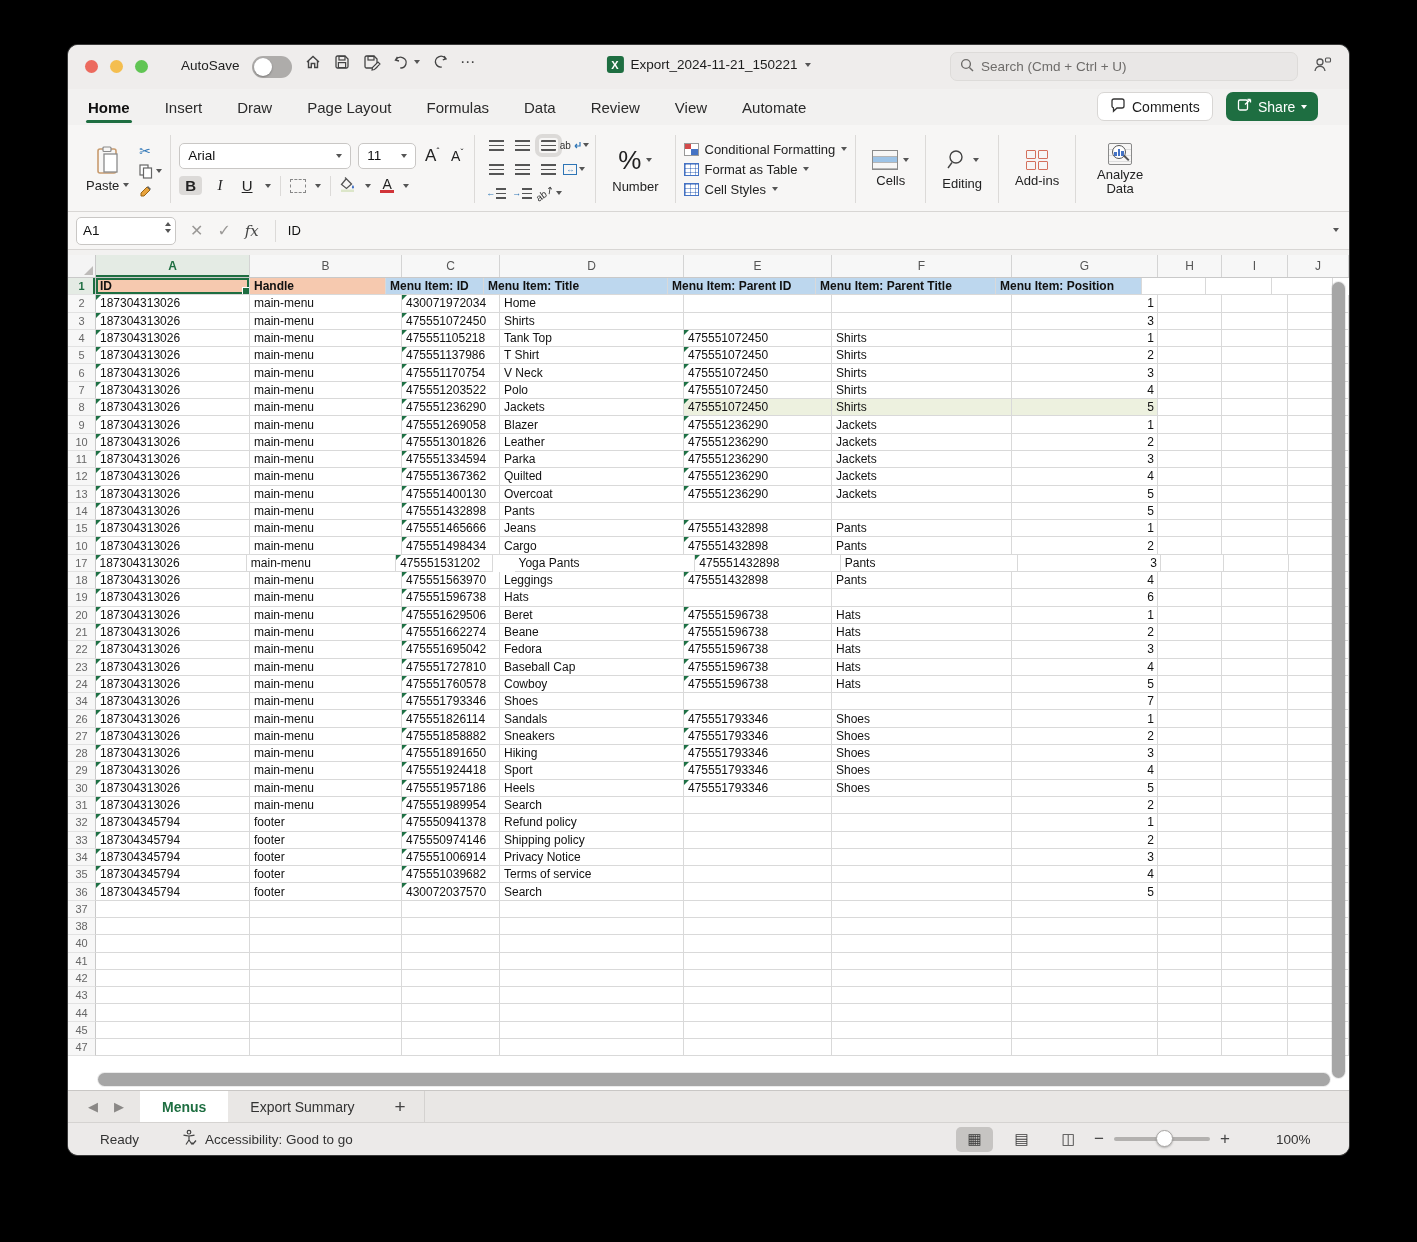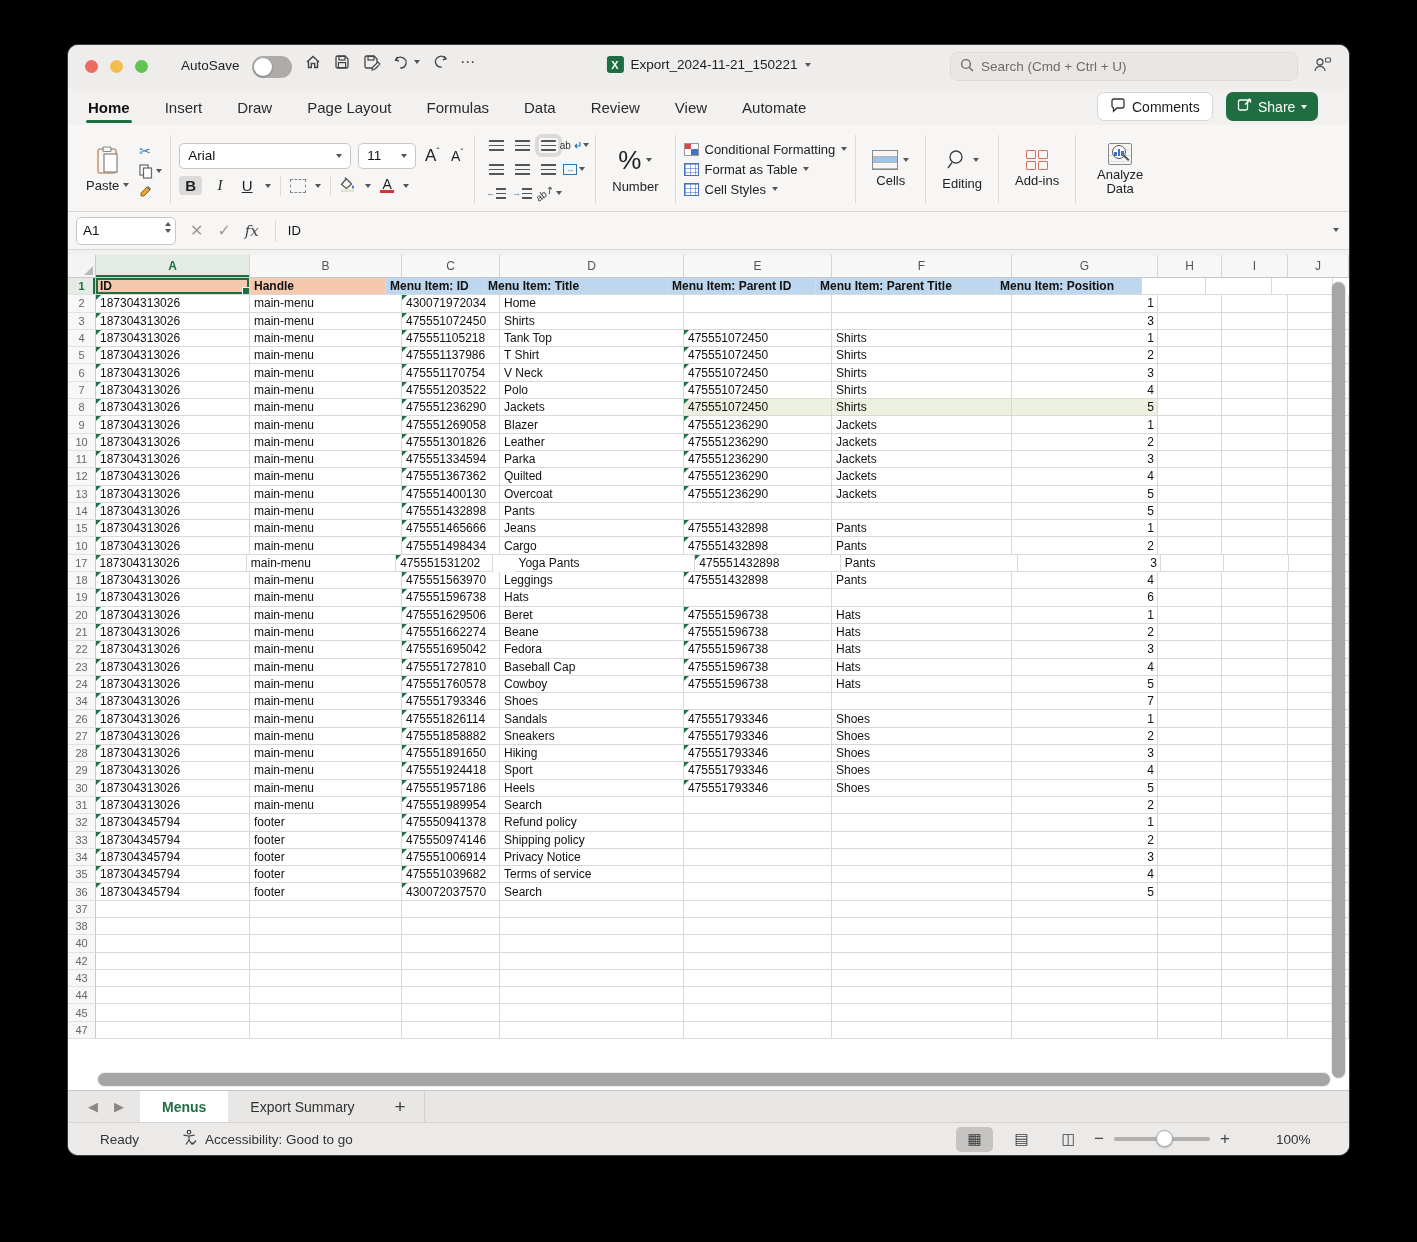--- a/index.html
+++ b/index.html
@@ -935,20 +935,33 @@
           <div class="cell" style="width: 98px;"></div>
           <div class="cell" style="width: 184px;"></div>
           <div class="cell" style="width: 148px;"></div>
           <div class="cell" style="width: 180px;"></div>
           <div class="cell" style="width: 146px;"></div>
           <div class="cell" style="width: 64px;"></div>
           <div class="cell" style="width: 66px;"></div>
           <div class="cell" style="width: 61px;"></div>
         </div>
         <div class="grow">
+          <div class="rowh">41</div>
+          <div class="cell" style="width: 154px;"></div>
+          <div class="cell" style="width: 152px;"></div>
+          <div class="cell" style="width: 98px;"></div>
+          <div class="cell" style="width: 184px;"></div>
+          <div class="cell" style="width: 148px;"></div>
+          <div class="cell" style="width: 180px;"></div>
+          <div class="cell" style="width: 146px;"></div>
+          <div class="cell" style="width: 64px;"></div>
+          <div class="cell" style="width: 66px;"></div>
+          <div class="cell" style="width: 61px;"></div>
+        </div>
+        <div class="grow">
           <div class="rowh">42</div>
           <div class="cell" style="width: 154px;"></div>
           <div class="cell" style="width: 152px;"></div>
           <div class="cell" style="width: 98px;"></div>
           <div class="cell" style="width: 184px;"></div>
           <div class="cell" style="width: 148px;"></div>
           <div class="cell" style="width: 180px;"></div>
           <div class="cell" style="width: 146px;"></div>
           <div class="cell" style="width: 64px;"></div>
           <div class="cell" style="width: 66px;"></div>

